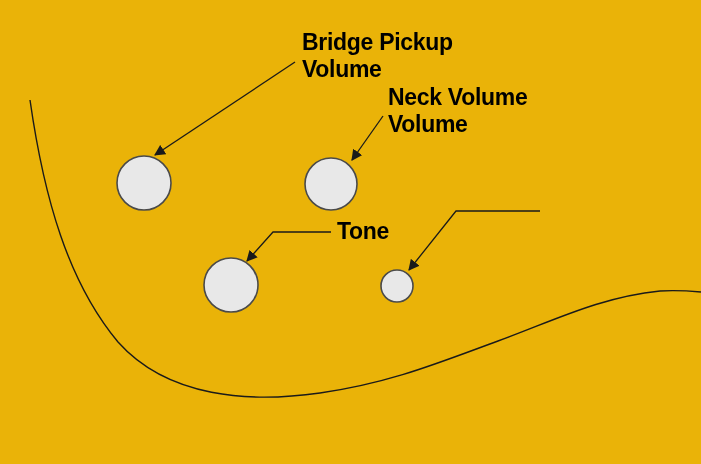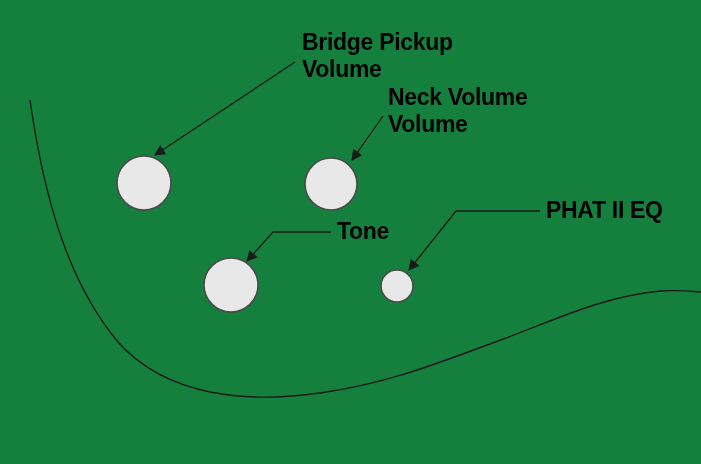--- a/index.html
+++ b/index.html
@@ -5,21 +5,21 @@
   html, body {
     margin: 0;
     padding: 0;
     background: #ffffff;
     font-family: "Liberation Sans", sans-serif;
   }
   .stage {
     position: relative;
     width: 701px;
     height: 464px;
-    background: #15803d;
+    background: #eab308;
     overflow: hidden;
   }
   .diagram-svg {
     position: absolute;
     left: 0;
     top: 0;
   }
   .label {
     position: absolute;
     font-weight: 700;
@@ -65,15 +65,14 @@
   </svg>
 
   <div class="label label-bridge">Bridge Pickup
 Volume</div>
 
   <div class="label label-neck">Neck Volume
 Volume</div>
 
   <div class="label label-tone">Tone</div>
 
-  <div class="label label-phat">PHAT II EQ</div>
 
 </div>
 
 </body></html>

